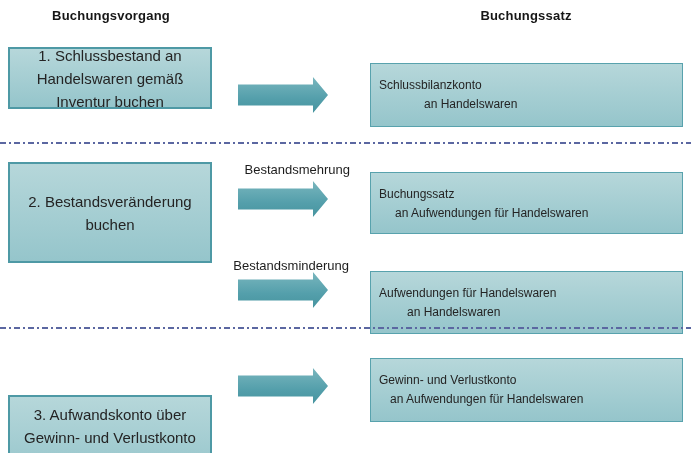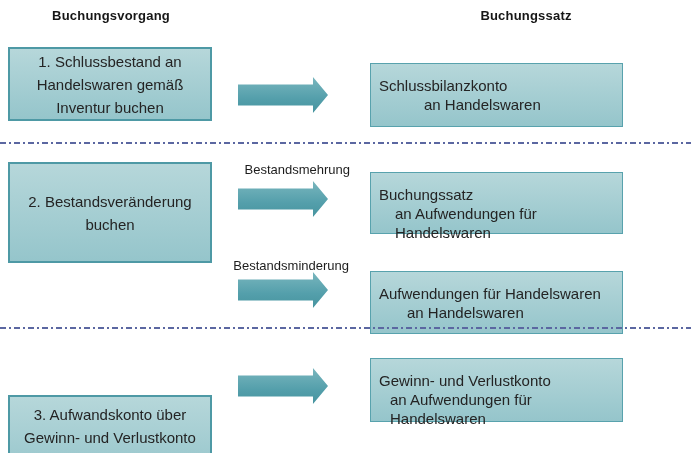--- a/index.html
+++ b/index.html
@@ -25,30 +25,30 @@
     position:absolute;left:8px;width:204px;
     box-sizing:border-box;
     border:2px solid var(--box-border,#4e99a5);
     background:linear-gradient(180deg,var(--box-fill-top,#b6d7da) 0%,var(--box-fill-bottom,#95c5cb) 100%);
     display:flex;align-items:center;justify-content:center;
     text-align:center;
     font-size:15px;line-height:23px;
     color:var(--box-text,#222222);
     padding:0 5px;
   }
-  .process-box.p1{top:47px;height:74px;}
+  .process-box.p1{top:47px;height:62px;}
   .process-box.p2{top:162px;height:101px;}
   .process-box.p3{top:347px;height:85px;margin-top:48px;}
 
   .entry-box{
-    position:absolute;left:370px;width:253px;
+    position:absolute;left:370px;width:313px;
     box-sizing:border-box;
     border:1px solid var(--entry-border,#58a2ad);
     background:linear-gradient(180deg,var(--box-fill-top,#b6d7da) 0%,var(--box-fill-bottom,#95c5cb) 100%);
-    font-size:15px;line-height:19px;
+    font-size:12px;line-height:19px;
     color:var(--box-text,#262626);
     padding:12px 6px 0 8px;
   }
   .entry-box.e1{top:63px;height:64px;}
   .entry-box.e2{top:172px;height:62px;}
   .entry-box.e3{top:255px;height:63px;margin-top:16px;}
   .entry-box.e4{top:358px;height:64px;}
   .entry-box .credit{display:block;}
   .e1 .credit{margin-left:45px;}
   .e2 .credit{margin-left:16px;}

